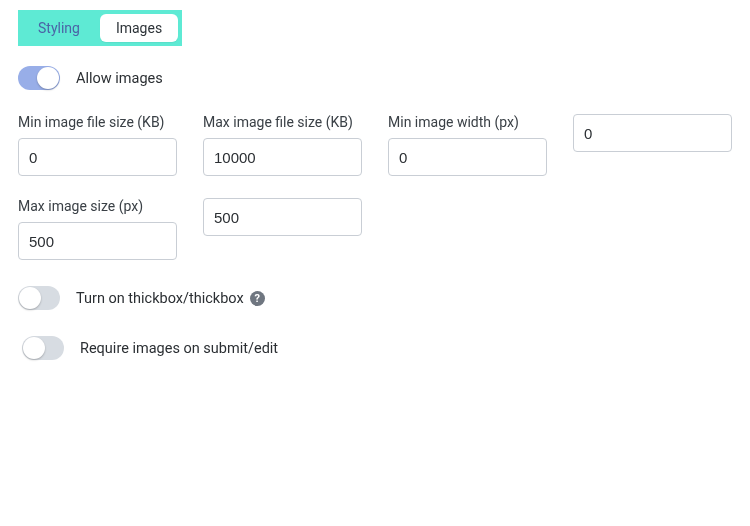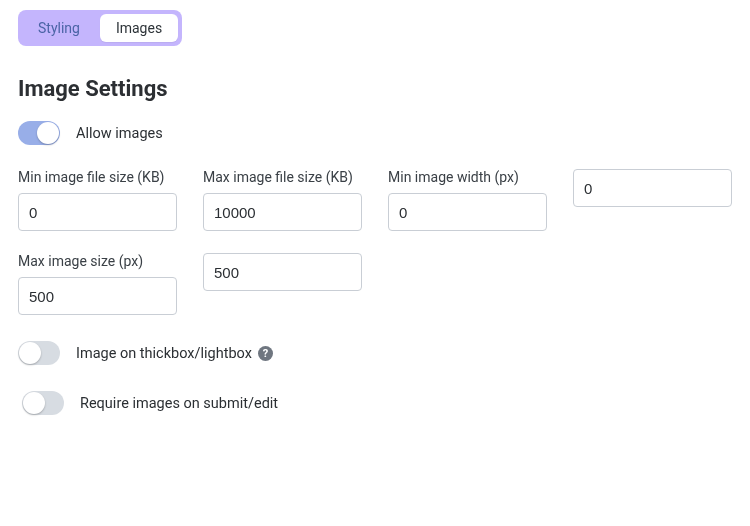--- a/index.html
+++ b/index.html
@@ -9,22 +9,22 @@
     font-size: 14px;
     color: #3c434a;
     background: #fff;
     width: 750px;
   }
   .wrap { padding: 10px 18px 22px 18px; }
 
   
   .tabs {
     display: inline-flex;
-    background: #c4b5fd;
-    border-radius: 8px;
+    background: #5eead4;
+    border-radius: 0;
     padding: 4px;
     gap: 4px;
   }
   .tab {
     padding: 6px 16px;
     border-radius: 6px;
     font-size: 14px;
     color: #4b64a6;
     cursor: pointer;
   }
@@ -116,21 +116,20 @@
 </head>
 <body>
 
 <div class="wrap">
 
   <div class="tabs">
     <div class="tab">Styling</div>
     <div class="tab active">Images</div>
   </div>
 
-  <h2 class="section-title">Image Settings</h2>
 
   <div class="toggle-row">
     <div class="switch on">
         <div class="knob"></div>
       </div>
     <div class="toggle-label">Allow images</div>
   </div>
 
   <div class="grid">
     <div class="field">
@@ -156,21 +155,21 @@
       <input type="text" value="500" style="">
     </div>
   </div>
 
   <div class="toggles-area">
     <div class="toggle-row" style="margin:0">
       <div class="switch">
           <div class="knob"></div>
         </div>
       <div class="toggle-label">
-        <span>Image on thickbox/lightbox</span>
+        <span>Turn on thickbox/thickbox</span>
         <span class="help-icon">?</span>
       </div>
     </div>
     <div class="toggle-row" style="margin:4px">
       <div class="switch">
           <div class="knob"></div>
         </div>
       <div class="toggle-label">Require images on submit/edit</div>
     </div>
   </div>

